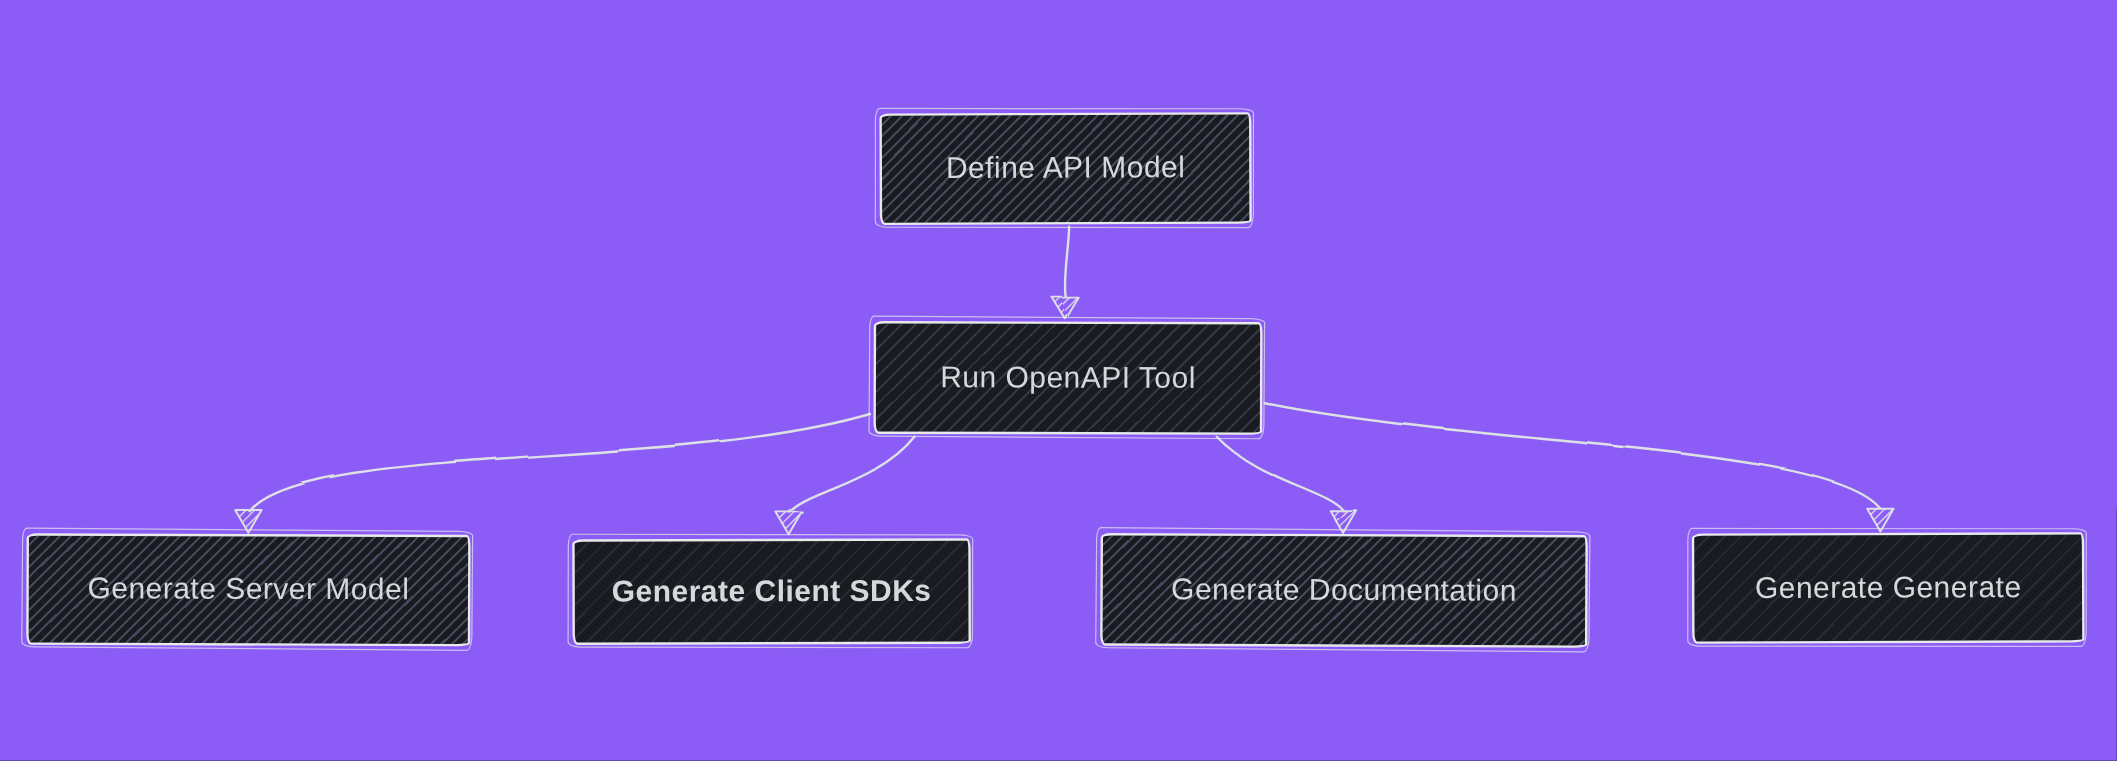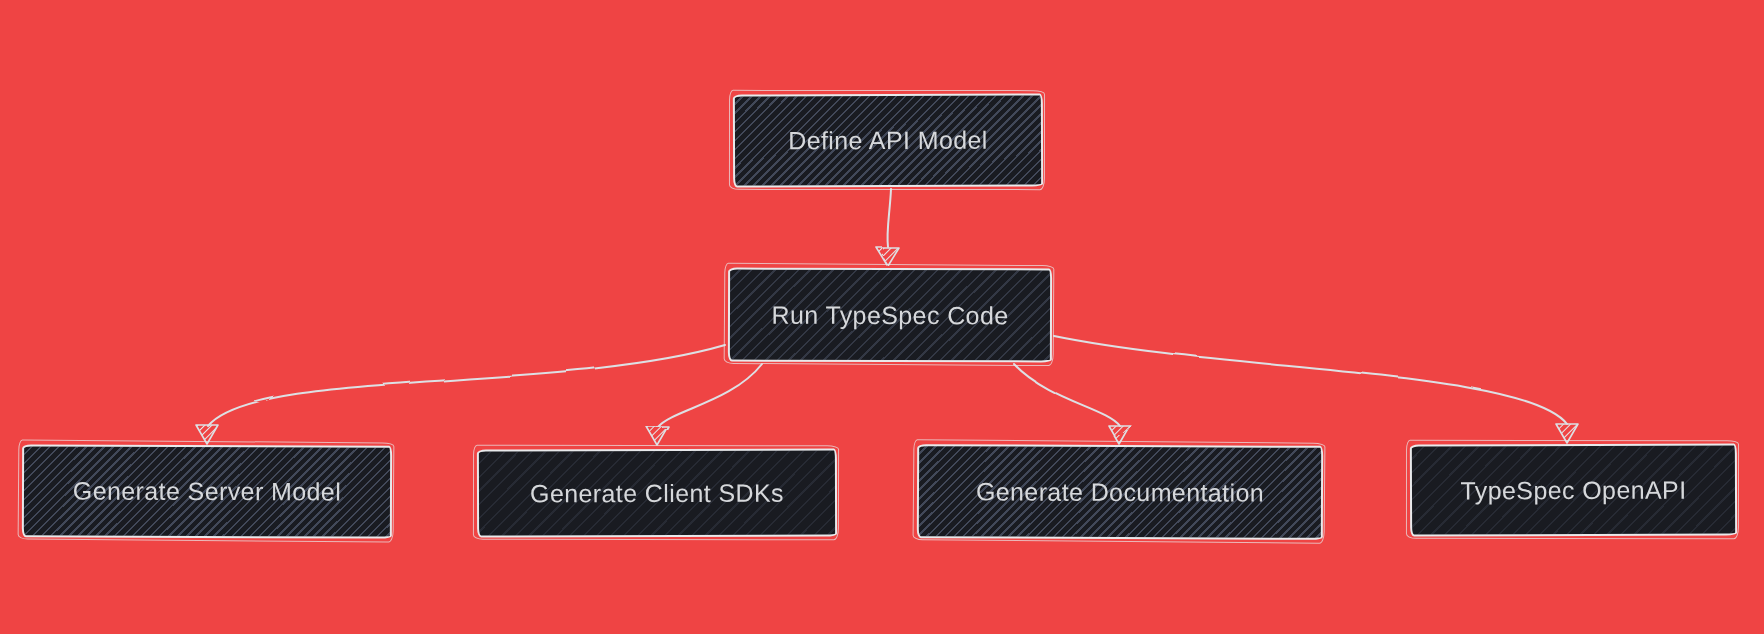--- a/index.html
+++ b/index.html
@@ -5,21 +5,21 @@
   html, body {
     margin: 0;
     padding: 0;
     background: #2b303d;
     font-family: "Liberation Sans", "DejaVu Sans", sans-serif;
   }
   .canvas {
     position: relative;
     width: 1764px;
     height: 634px;
-    background: #ef4444;
+    background: #8b5cf6;
     overflow: hidden;
   }
   .edge-layer {
     position: absolute;
     left: 0; top: 0;
     width: 1764px;
     height: 634px;
     pointer-events: none;
   }
   .node {
@@ -59,21 +59,21 @@
     position: absolute;
     inset: -6px -4px -5px -6px;
     border: 1.5px solid rgba(232,233,235,0.7);
     border-radius: 4px 12px 5px 10px / 10px 4px 12px 5px;
     transform: rotate(0.25deg);
     pointer-events: none;
   }
   .n-define   { left: 733px;  top: 94px;  width: 310px; height: 93px; transform: rotate(-0.2deg); }
   .n-run      { left: 728px;  top: 268px; width: 324px; height: 94px; transform: rotate(0.15deg); }
   .n-server   { left: 22px;   top: 445px; width: 370px; height: 93px; transform: rotate(0.2deg); }
-  .n-sdks     { left: 477px;  top: 449px; width: 360px; height: 88px; transform: rotate(-0.15deg); }
+  .n-sdks     { left: 477px;  top: 449px; width: 332px; height: 88px; transform: rotate(-0.15deg); font-weight: bold; }
   .n-docs     { left: 917px;  top: 445px; width: 406px; height: 94px; transform: rotate(0.25deg); }
   .n-openapi  { left: 1410px; top: 444px; width: 327px; height: 92px; transform: rotate(-0.2deg); }
 </style>
 </head>
 <body>
 
 <div class="canvas">
 
   <svg class="edge-layer" width="1764" height="634" viewBox="0 0 1764 634" xmlns="http://www.w3.org/2000/svg">
     <defs>
@@ -106,32 +106,32 @@
         <polygon points="1556,424 1578,424 1567,443"></polygon>
       </g>
     </g>
   </svg>
 
   <div class="node n-define h-strong">
     <span>Define API Model</span>
   </div>
 
   <div class="node n-run h-med">
-    <span>Run TypeSpec Code</span>
+    <span>Run OpenAPI Tool</span>
   </div>
 
   <div class="node n-server h-strong">
     <span>Generate Server Model</span>
   </div>
 
   <div class="node n-sdks h-light">
     <span>Generate Client SDKs</span>
   </div>
 
   <div class="node n-docs h-strong">
     <span>Generate Documentation</span>
   </div>
 
   <div class="node n-openapi h-light">
-    <span>TypeSpec OpenAPI</span>
+    <span>Generate Generate</span>
   </div>
 
 </div>
 
 </body></html>

